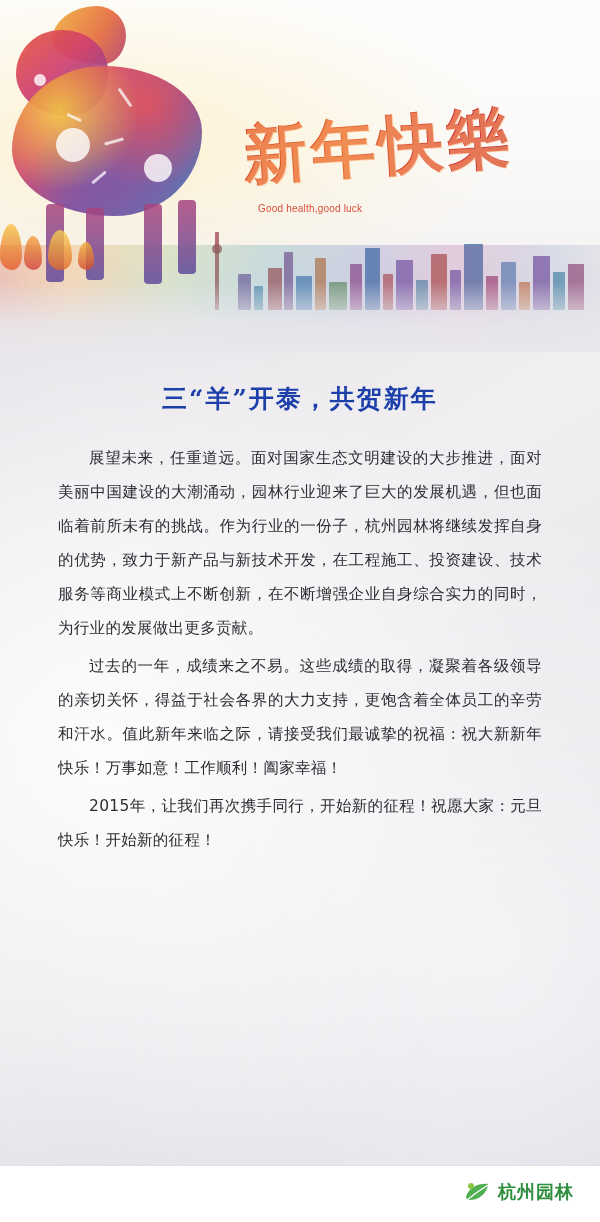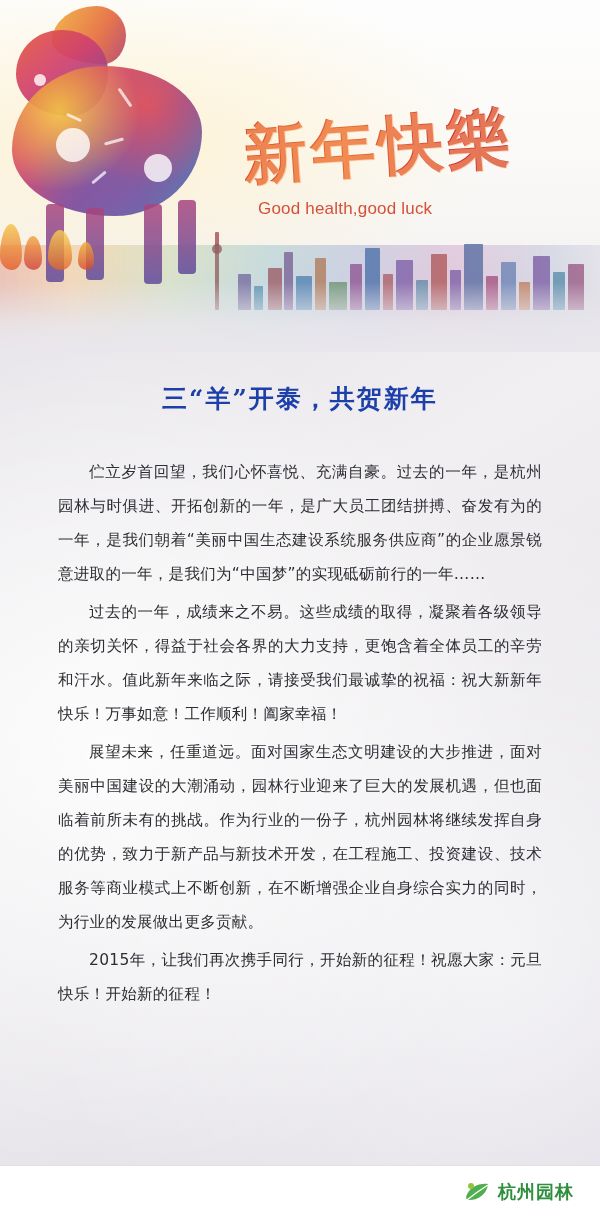--- a/index.html
+++ b/index.html
@@ -145,36 +145,36 @@
     -webkit-background-clip: text;
     background-clip: text;
     color: transparent;
   }
   .greet-lines {
     position: absolute;
     left: 258px;
     top: 200px;
     width: 300px;
     color: #d4503a;
-    font-size: 17px;
+    font-size: 10px;
     line-height: 17px;
     letter-spacing: 0.2px;
     font-family: "Liberation Sans", sans-serif;
   }
   
   .article {
     position: absolute;
     left: 0;
     top: 352px;
     width: 600px;
     padding: 0 58px;
     box-sizing: border-box;
   }
   .title {
-    margin: 30px 0 40px 0;
+    margin: 30px 0 26px 0;
     text-align: center;
     font-family: "DejaVu Serif", serif;
     font-size: 25px;
     font-weight: bold;
     color: #1d3faa;
     letter-spacing: 2px;
   }
   .para {
     margin: 0 0 4px 0;
     text-indent: 2em;
@@ -276,23 +276,22 @@
 
     <div class="greet-lines">
       <div>Good health,good luck</div>
     </div>
 
     <div class="hero-bottom-fade"></div>
   </div>
 
   <div class="article">
     <h1 class="title">三“羊”开泰，共贺新年</h1>
-    <p class="para">伫立岁首回望，我们心怀喜悦、充满自豪。过去的一年，是杭州园林与时俱进、开拓创新的一年，是广大员工团结拼搏、奋发有为的一年，是我们朝着“美丽中国生态建设系统服务供应商”的企业愿景锐意进取的一年，是我们为“中国梦”的实现砥砺前行的一年……</p>
+    <p class="para">展望未来，任重道远。面对国家生态文明建设的大步推进，面对美丽中国建设的大潮涌动，园林行业迎来了巨大的发展机遇，但也面临着前所未有的挑战。作为行业的一份子，杭州园林将继续发挥自身的优势，致力于新产品与新技术开发，在工程施工、投资建设、技术服务等商业模式上不断创新，在不断增强企业自身综合实力的同时，为行业的发展做出更多贡献。</p>
     <p class="para">过去的一年，成绩来之不易。这些成绩的取得，凝聚着各级领导的亲切关怀，得益于社会各界的大力支持，更饱含着全体员工的辛劳和汗水。值此新年来临之际，请接受我们最诚挚的祝福：祝大新新年快乐！万事如意！工作顺利！阖家幸福！</p>
-    <p class="para">展望未来，任重道远。面对国家生态文明建设的大步推进，面对美丽中国建设的大潮涌动，园林行业迎来了巨大的发展机遇，但也面临着前所未有的挑战。作为行业的一份子，杭州园林将继续发挥自身的优势，致力于新产品与新技术开发，在工程施工、投资建设、技术服务等商业模式上不断创新，在不断增强企业自身综合实力的同时，为行业的发展做出更多贡献。</p>
     <p class="para">2015年，让我们再次携手同行，开始新的征程！祝愿大家：元旦快乐！开始新的征程！</p>
   </div>
 
   <div class="footer">
     <div class="logo-wrap">
       <span class="logo-mark">
         <svg width="28" height="26" viewBox="0 0 28 26">
           <path d="M3 18 C6 8, 16 4, 25 5 C24 15, 15 22, 4 21 Z" fill="#4fae4f"></path>
           <path d="M4 21 C10 16, 17 11, 25 6" stroke="#ffffff" stroke-width="1.4" fill="none"></path>
           <circle cx="8" cy="7" r="3" fill="#8cc63f"></circle>

